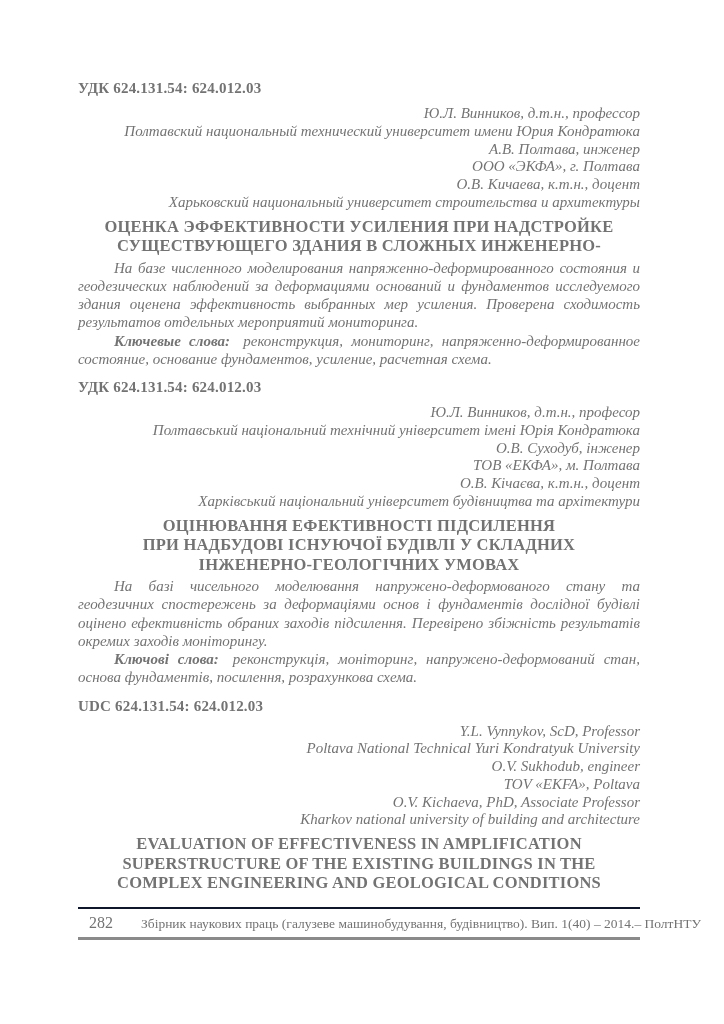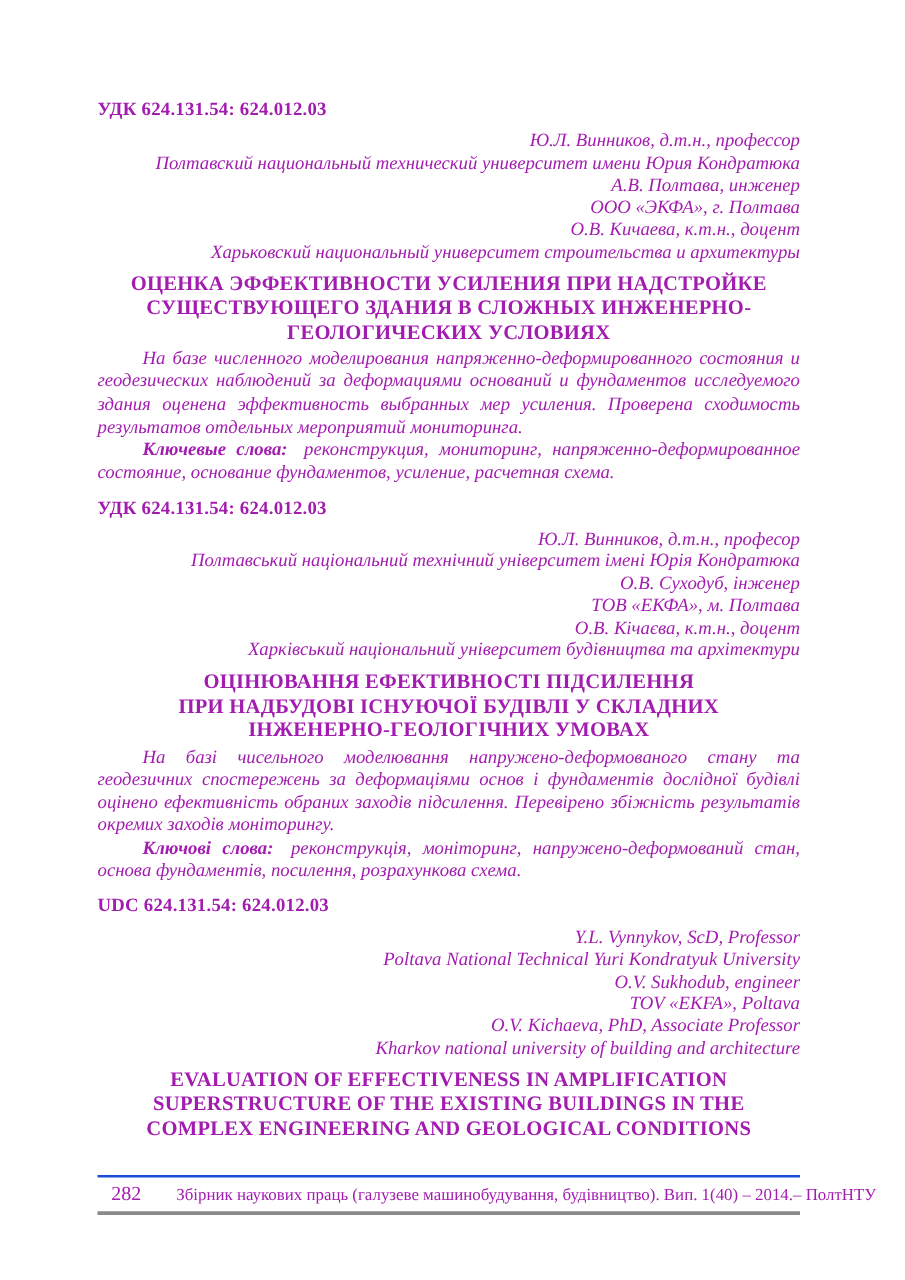--- a/index.html
+++ b/index.html
@@ -5,21 +5,21 @@
   * { margin: 0; padding: 0; box-sizing: border-box; }
   html, body { background: #ffffff; }
   body {
     width: 724px; height: 1024px;
     font-family: "Liberation Serif", "DejaVu Serif", serif;
   }
   .page {
     position: relative;
     width: 712px; height: 1024px;
     background: #ffffff;
-    color: #a21caf;
+    color: #737373;
     overflow: hidden;
   }
   .content {
     position: absolute;
     left: 78px; top: 79px;
     width: 562px;
   }
   .section { margin-bottom: 10px; }
   .udc {
     font-weight: bold;
@@ -47,23 +47,23 @@
   .para {
     font-size: 15px;
     font-style: italic;
     line-height: 18.2px;
     text-align: justify;
     text-indent: 36px;
   }
   .kw-label { font-weight: bold; margin-right: 5px; font-family: Liberation Serif, serif; }
   .footer {
     position: absolute;
-    left: 78px; top: 940px;
+    left: 78px; top: 907px;
     width: 562px;
-    border-top: 2px solid #1d4ed8;
+    border-top: 2px solid #0f172a;
     border-bottom: 3px solid #8a8a8a;
     padding: 4px 0 3px 0;
     display: flex;
     align-items: baseline;
   }
   .page-number {
     font-size: 16px;
     line-height: 20px;
     margin-left: 11px;
     flex: 0 0 52px;
@@ -88,21 +88,20 @@
         <p class="author-line">Ю.Л. Винников, д.т.н., профессор</p>
         <p class="author-line">Полтавский национальный технический университет имени Юрия Кондратюка</p>
         <p class="author-line">А.В. Полтава, инженер</p>
         <p class="author-line">ООО «ЭКФА», г. Полтава</p>
         <p class="author-line">О.В. Кичаева, к.т.н., доцент</p>
         <p class="author-line">Харьковский национальный университет строительства и архитектуры</p>
       </div>
       <h1 class="paper-title">
         <span class="title-line">ОЦЕНКА ЭФФЕКТИВНОСТИ УСИЛЕНИЯ ПРИ НАДСТРОЙКЕ</span>
         <span class="title-line">СУЩЕСТВУЮЩЕГО ЗДАНИЯ В СЛОЖНЫХ ИНЖЕНЕРНО-</span>
-        <span class="title-line">ГЕОЛОГИЧЕСКИХ УСЛОВИЯХ</span>
       </h1>
       <p class="para">На базе численного моделирования напряженно-деформированного состояния и геодезических наблюдений за деформациями оснований и фундаментов исследуемого здания оценена эффективность выбранных мер усиления. Проверена сходимость результатов отдельных мероприятий мониторинга.</p>
       <p class="para">
         <span class="kw-label">Ключевые слова:</span>
         <span>реконструкция, мониторинг, напряженно-деформированное состояние, основание фундаментов, усиление, расчетная схема.</span>
       </p>
     </section>
 
     <section class="section">
       <p class="udc">УДК 624.131.54: 624.012.03</p>

